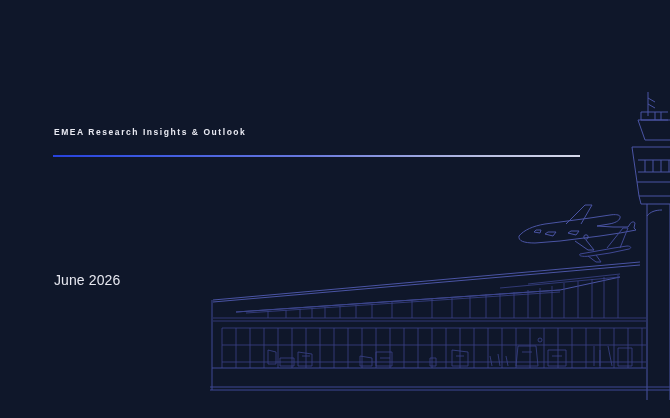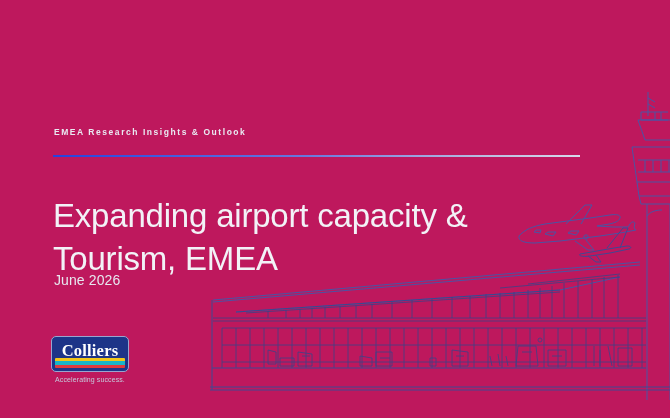--- a/index.html
+++ b/index.html
@@ -6,21 +6,21 @@
   html, body {
     margin: 0;
     padding: 0;
     background: #000000;
   }
   .slide {
     position: relative;
     width: 670px;
     height: 418px;
     overflow: hidden;
-    background: #be185d;
+    background: #0f172a;
     font-family: "Liberation Sans", sans-serif;
     -webkit-font-smoothing: antialiased;
   }
 
   
   .artwork {
     position: absolute;
     inset: 0;
     width: 670px;
     height: 418px;
@@ -309,30 +309,18 @@
       </g>
     </svg>
   </div>
 
   <div class="content">
 
     <div class="eyebrow">EMEA Research Insights &amp; Outlook</div>
 
     <div class="rule"></div>
 
-    <h1 class="title">Expanding airport capacity &amp; Tourism, EMEA</h1>
 
     <div class="date">June 2026</div>
 
-    <div class="logo">
-      <div class="logo-box">
-        <div class="logo-word">Colliers</div>
-        <div class="logo-stripes">
-          <span style="background:#f2c61a"></span>
-          <span style="background:#19b5c9"></span>
-          <span style="background:#e03a3e"></span>
-        </div>
-      </div>
-      <div class="logo-tagline">Accelerating success.</div>
-    </div>
 
   </div>
 </div>
 
 </body></html>

